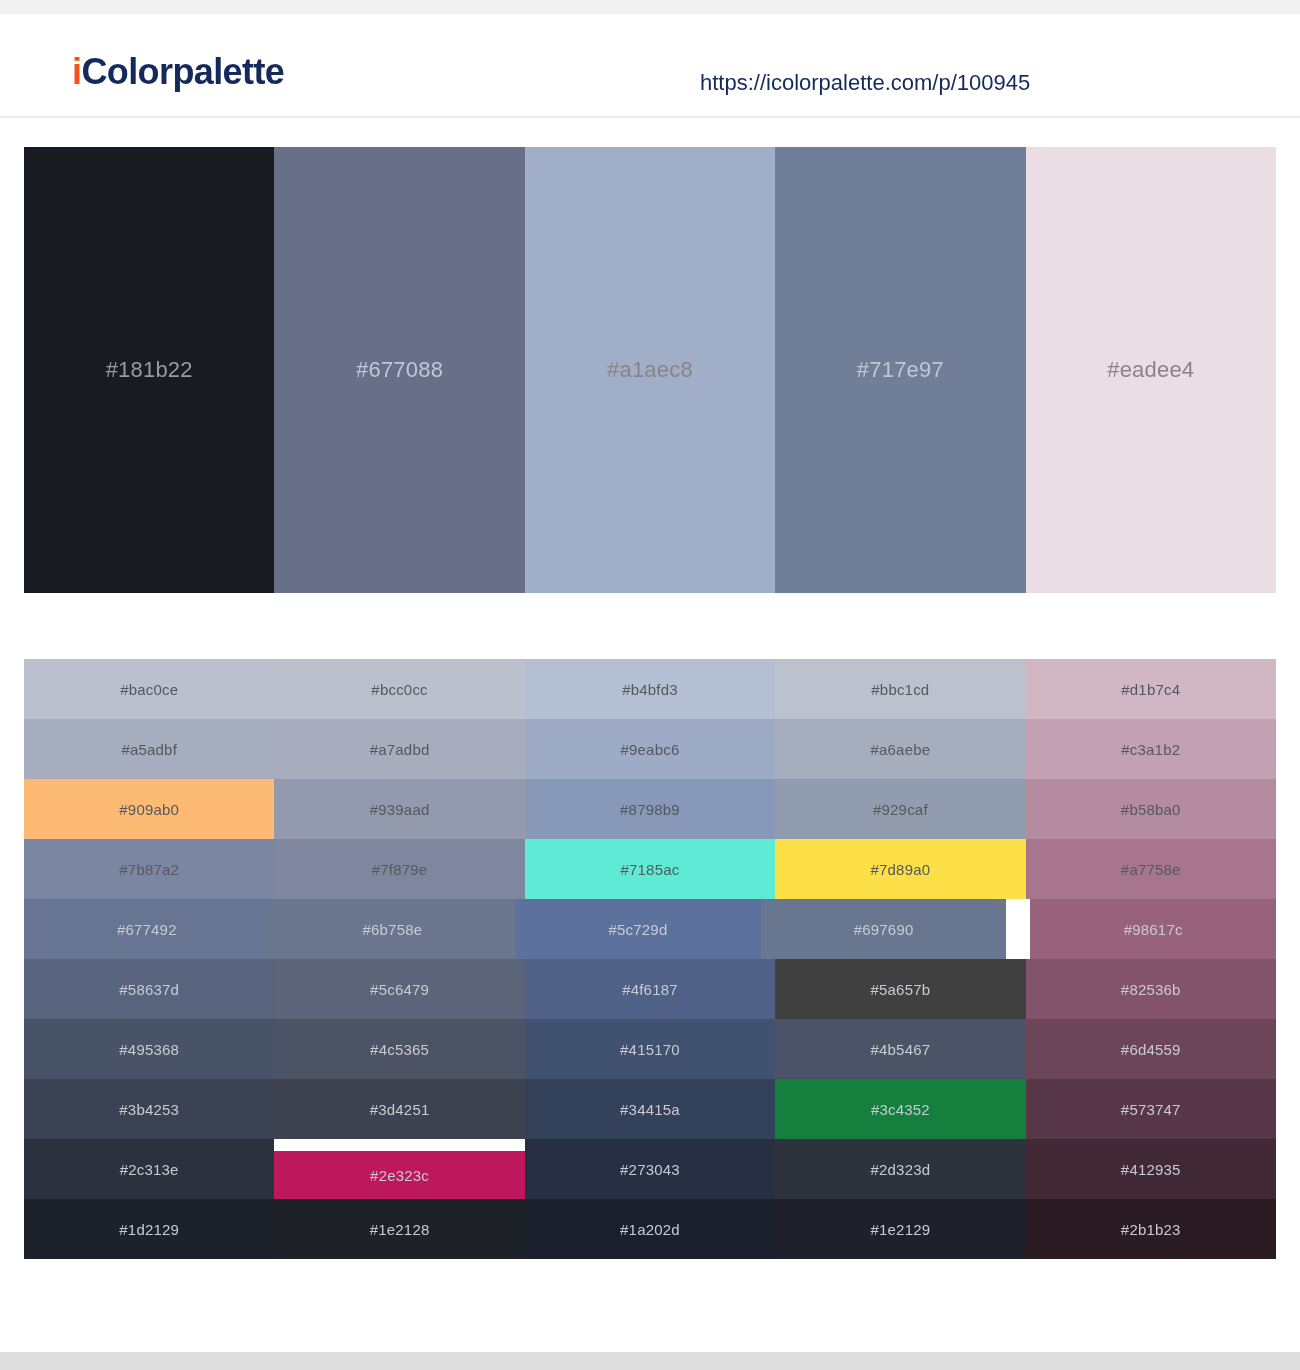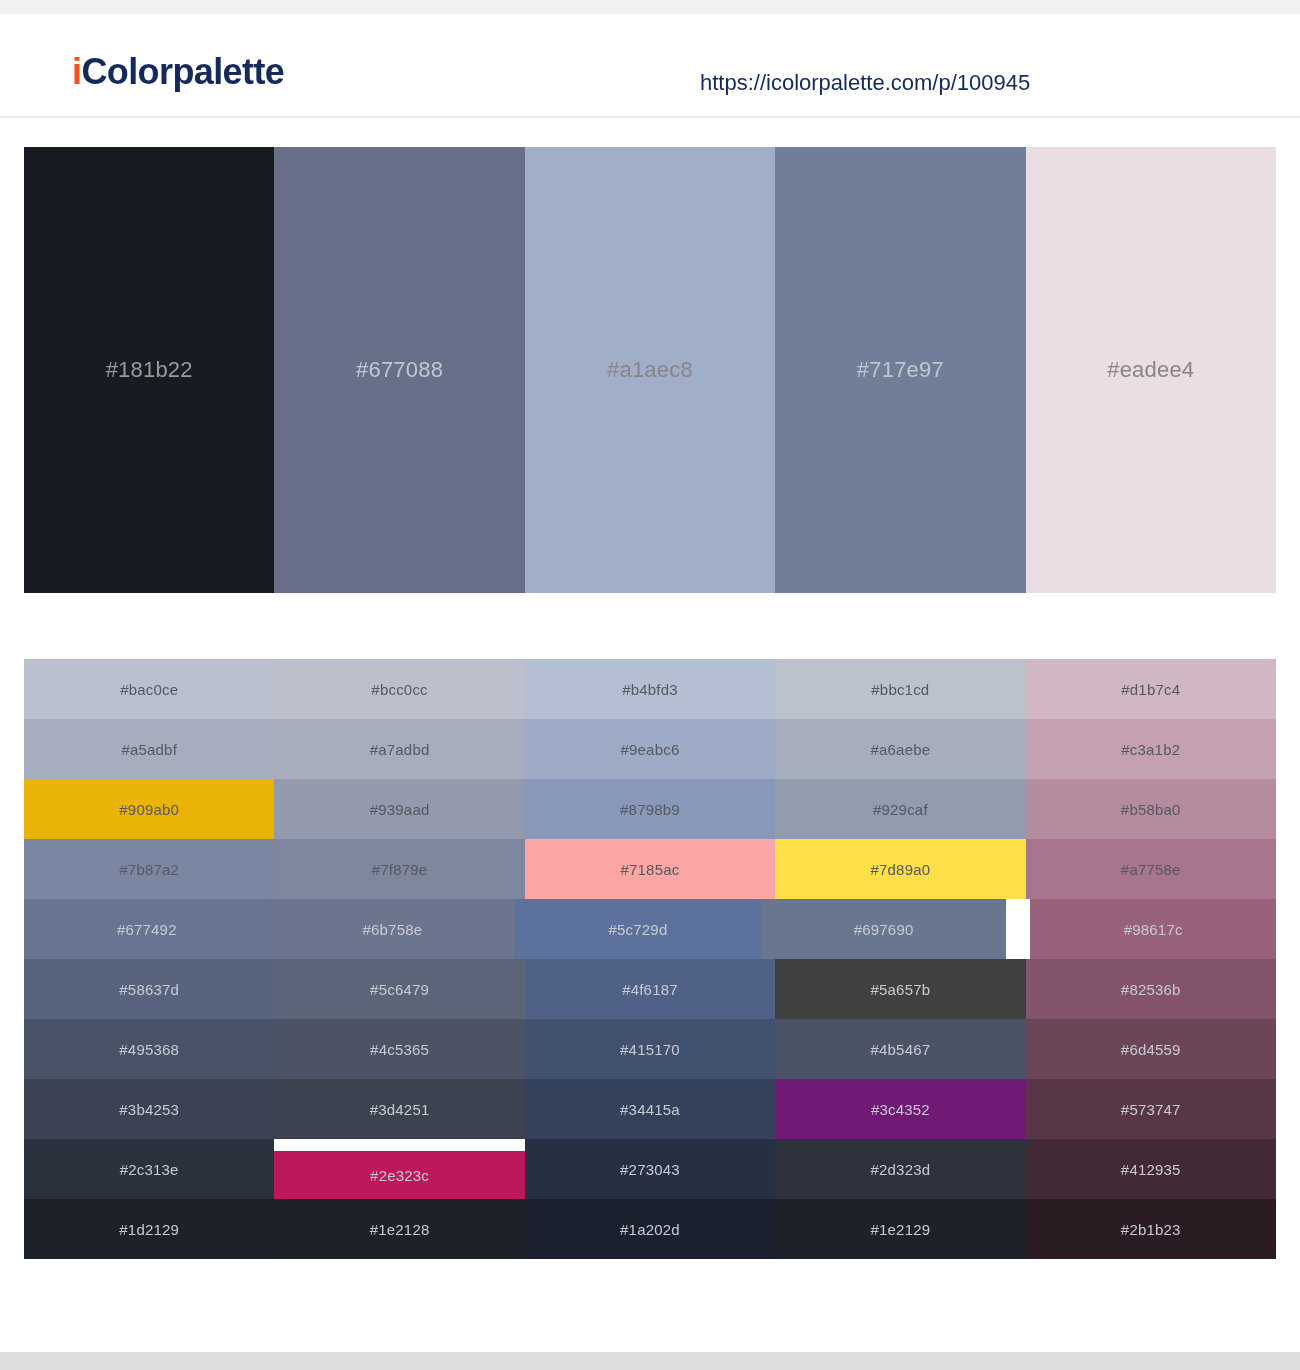--- a/index.html
+++ b/index.html
@@ -180,21 +180,21 @@
         <span>#9eabc6</span>
       </div>
       <div class="shade-cell txt-dark" style="background: rgb(166, 174, 190);">
         <span>#a6aebe</span>
       </div>
       <div class="shade-cell txt-dark" style="background: rgb(195, 161, 178);">
         <span>#c3a1b2</span>
       </div>
     </div>
     <div class="shade-row">
-      <div class="shade-cell txt-dark" style="background: #eab308;">
+      <div class="shade-cell txt-dark" style="background: #fdba74;">
         <span>#909ab0</span>
       </div>
       <div class="shade-cell txt-dark" style="background: rgb(147, 154, 173);">
         <span>#939aad</span>
       </div>
       <div class="shade-cell txt-dark" style="background: rgb(135, 152, 185);">
         <span>#8798b9</span>
       </div>
       <div class="shade-cell txt-dark" style="background: rgb(146, 156, 175); justify-content: center;">
         <span>#929caf</span>
@@ -203,21 +203,21 @@
         <span>#b58ba0</span>
       </div>
     </div>
     <div class="shade-row">
       <div class="shade-cell txt-dark" style="background: rgb(123, 135, 162);">
         <span>#7b87a2</span>
       </div>
       <div class="shade-cell txt-dark" style="background: rgb(127, 135, 158);">
         <span>#7f879e</span>
       </div>
-      <div class="shade-cell txt-dark" style="background: #fca5a5;">
+      <div class="shade-cell txt-dark" style="background: #5eead4;">
         <span>#7185ac</span>
       </div>
       <div class="shade-cell txt-dark" style="background: #fde047;">
         <span>#7d89a0</span>
       </div>
       <div class="shade-cell txt-dark" style="background: rgb(167, 117, 142);">
         <span>#a7758e</span>
       </div>
     </div>
     <div class="shade-row">
@@ -274,21 +274,21 @@
     <div class="shade-row">
       <div class="shade-cell txt-light" style="background: rgb(59, 66, 83);">
         <span>#3b4253</span>
       </div>
       <div class="shade-cell txt-light" style="background: rgb(61, 66, 81);">
         <span>#3d4251</span>
       </div>
       <div class="shade-cell txt-light" style="background: rgb(52, 65, 90);">
         <span>#34415a</span>
       </div>
-      <div class="shade-cell txt-light" style="background: #701a75;">
+      <div class="shade-cell txt-light" style="background: #15803d;">
         <span>#3c4352</span>
       </div>
       <div class="shade-cell txt-light" style="background: rgb(87, 55, 71);">
         <span>#573747</span>
       </div>
     </div>
     <div class="shade-row">
       <div class="shade-cell txt-light" style="background: rgb(44, 49, 62);">
         <span>#2c313e</span>
       </div>

